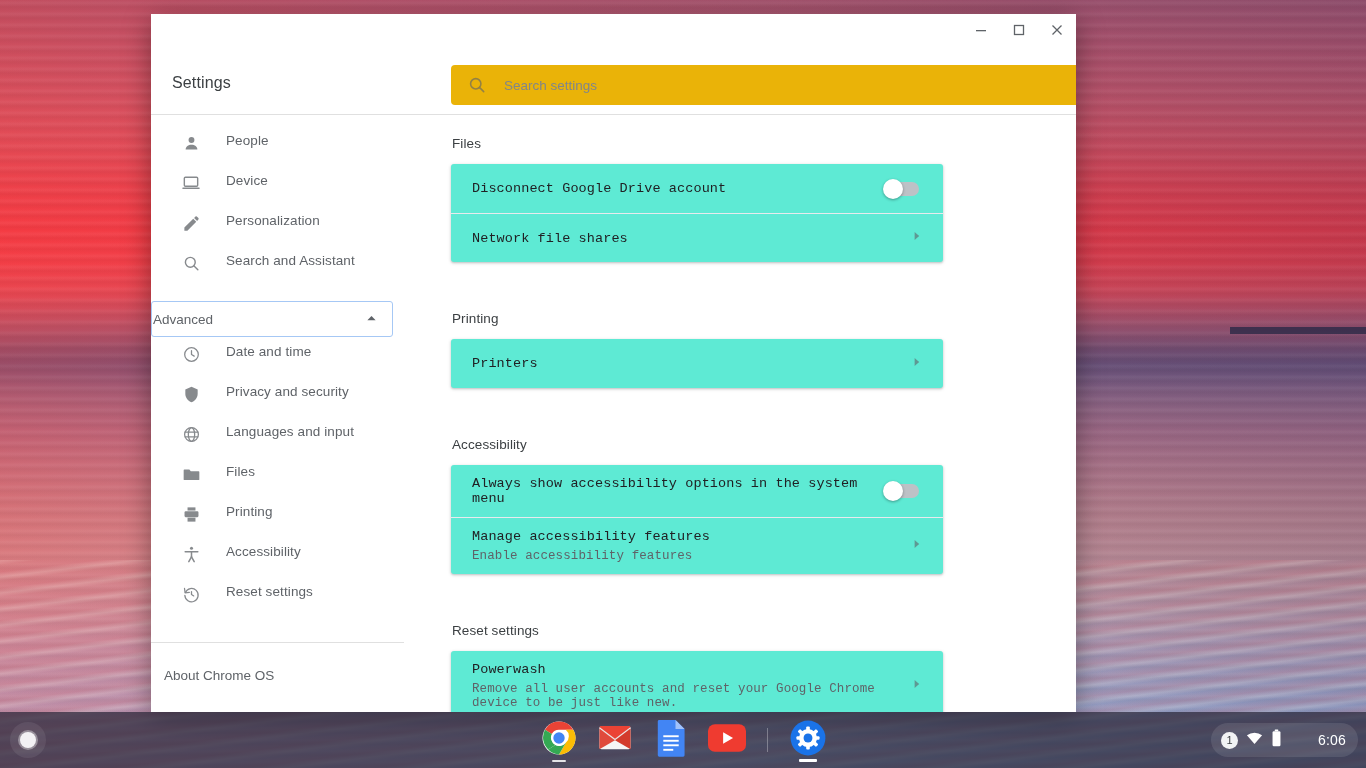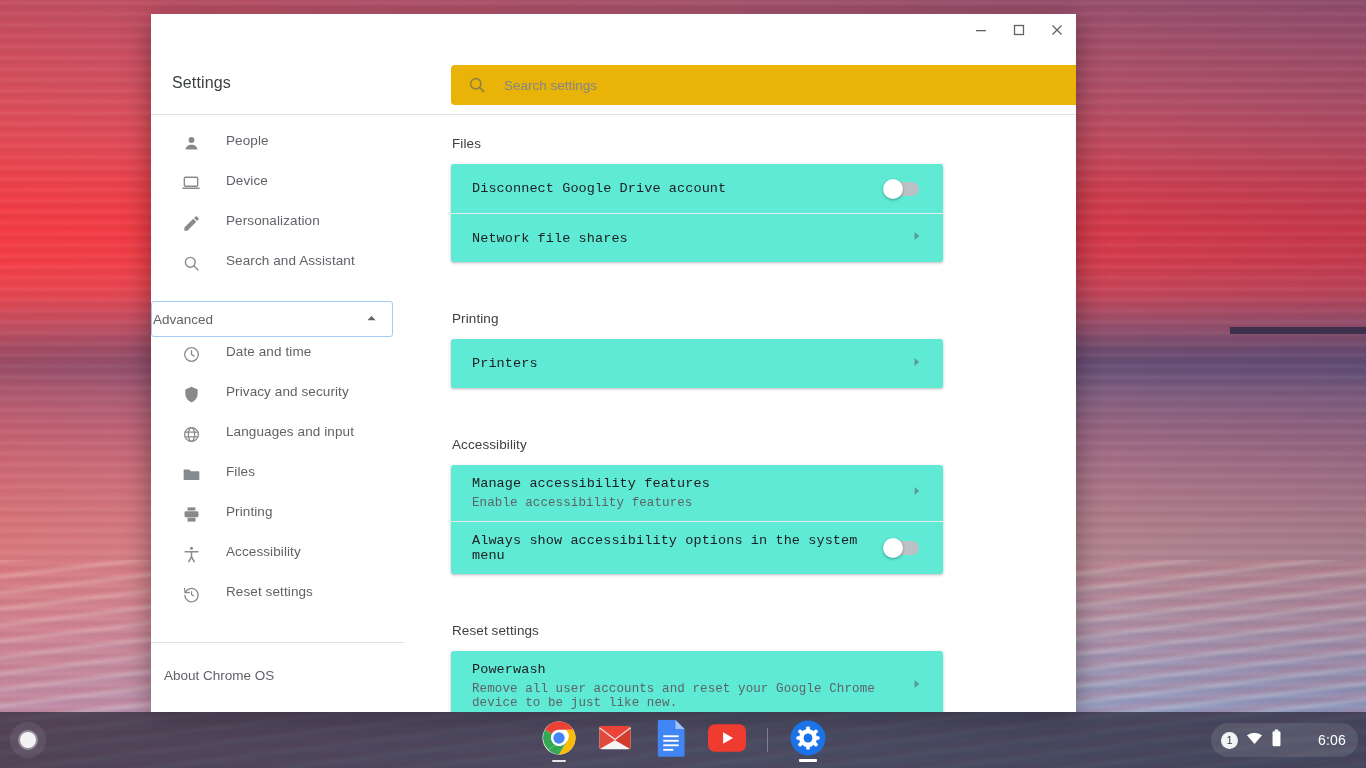--- a/index.html
+++ b/index.html
@@ -552,36 +552,36 @@
                 </span>
               </div>
             </div>
           </div>
 
           <div class="section">
             <div class="section-title">Accessibility</div>
             <div class="card">
               <div class="card-row">
                 <div class="row-text">
+                  <div class="row-title">Always show accessibility options in the system menu</div>
+                </div>
+                <div class="toggle">
+                  <div class="knob"></div>
+                </div>
+              </div>
+              <div class="card-row">
+                <div class="row-text">
                   <div class="row-title">Manage accessibility features</div>
                   <div class="row-sub">Enable accessibility features</div>
                 </div>
                 <span class="chevron">
                   <svg width="10" height="12" viewBox="0 0 10 12">
                       <path d="M2.6 2 L7.2 6 L2.6 10 Z" fill="#5f6368"></path>
                     </svg>
                 </span>
-              </div>
-              <div class="card-row">
-                <div class="row-text">
-                  <div class="row-title">Always show accessibility options in the system menu</div>
-                </div>
-                <div class="toggle">
-                  <div class="knob"></div>
-                </div>
               </div>
             </div>
           </div>
 
           <div class="section">
             <div class="section-title">Reset settings</div>
             <div class="card">
               <div class="card-row">
                 <div class="row-text">
                   <div class="row-title">Powerwash</div>

